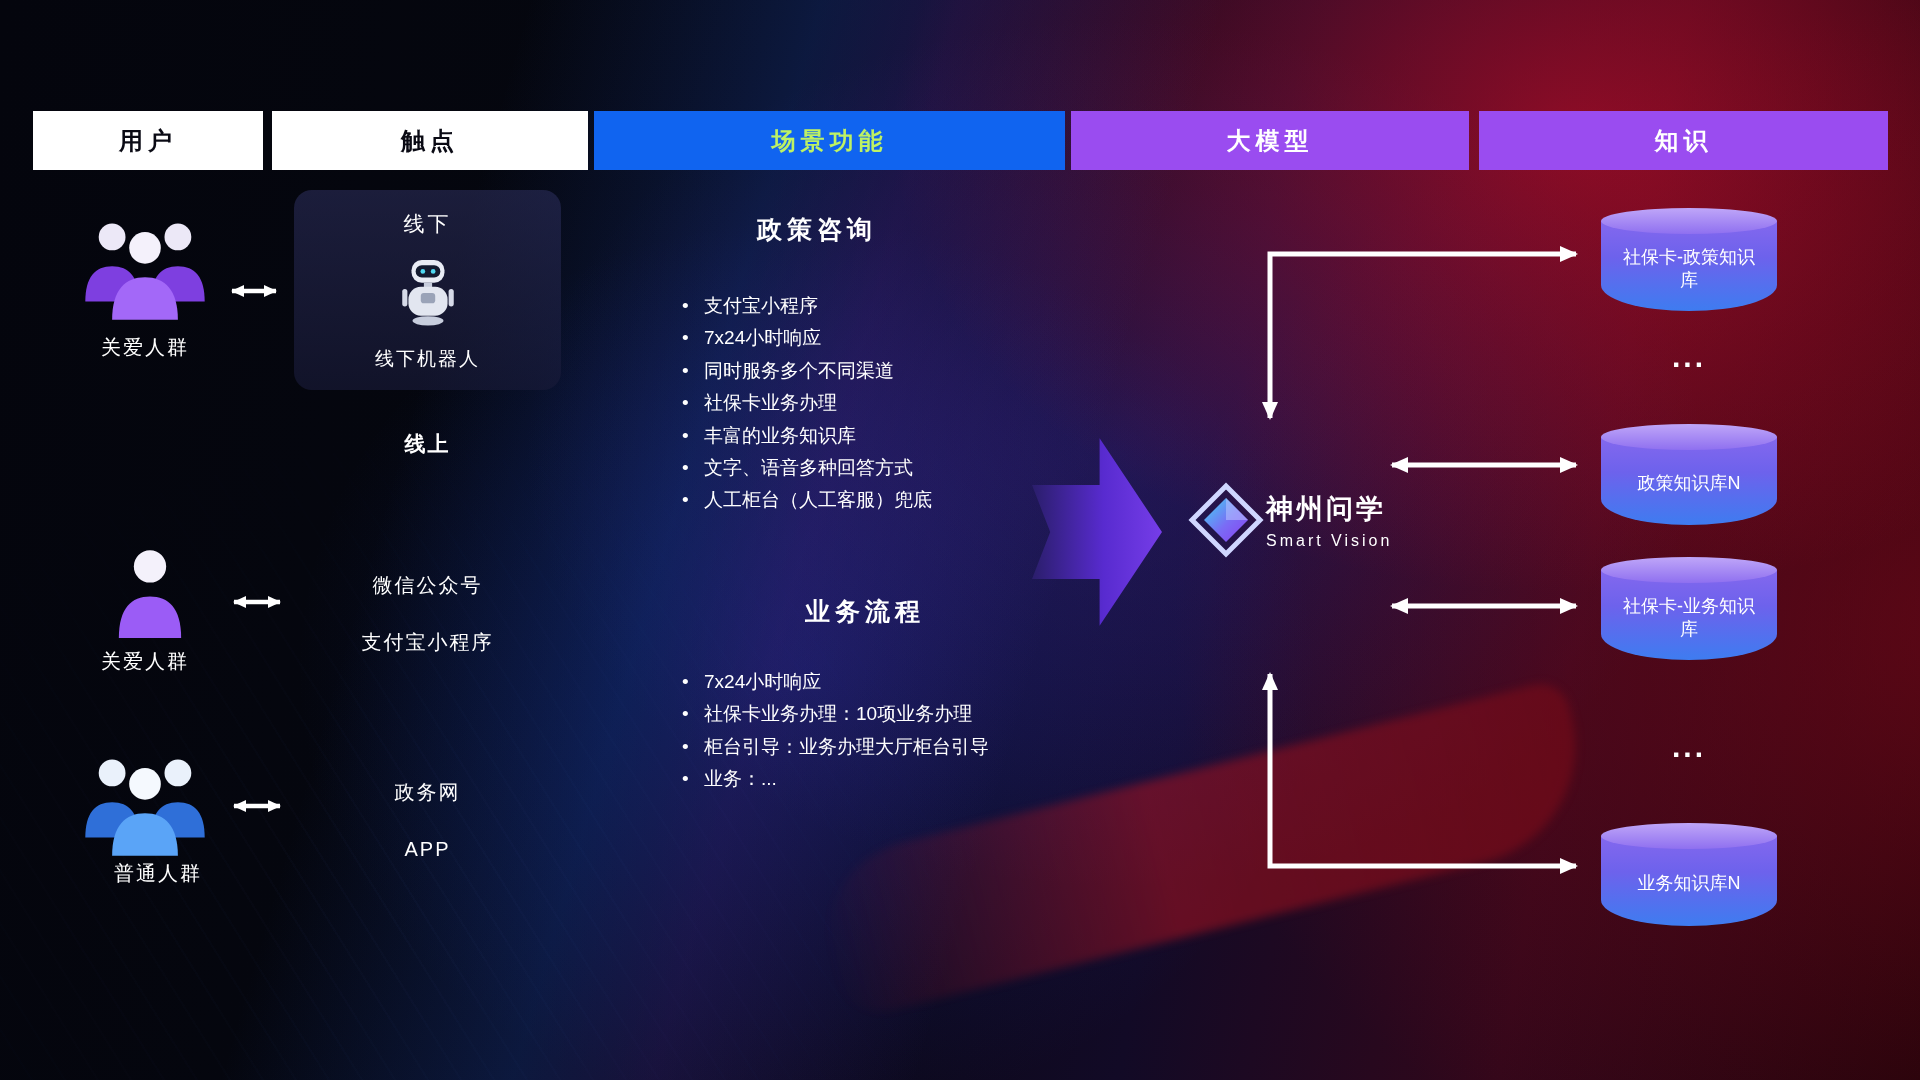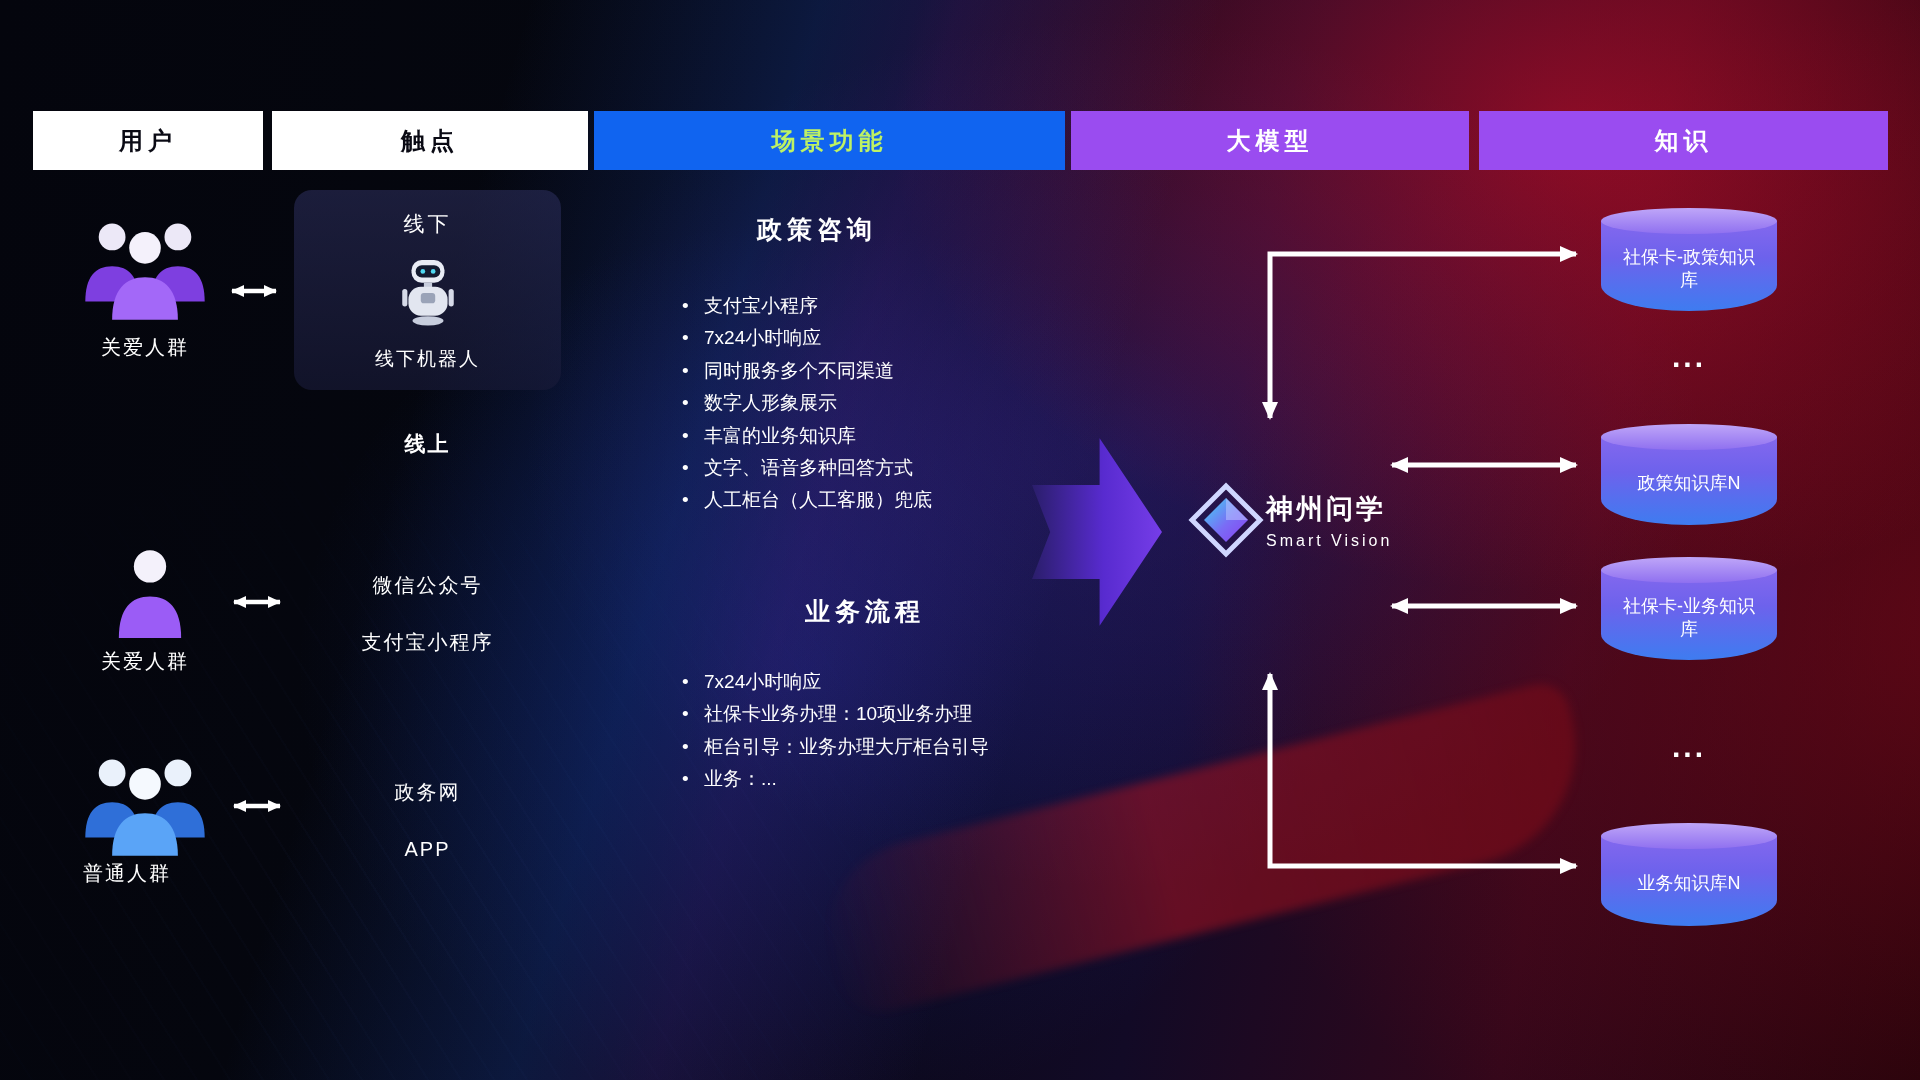--- a/index.html
+++ b/index.html
@@ -100,21 +100,21 @@
   <div class="user-label" style="left:65px;top:648px;width:160px;">关爱人群</div>
 
   <svg class="abs" style="left:78px;top:752px;" width="134" height="104" viewBox="0 0 110 85">
     <circle cx="28" cy="17" r="11" fill="#eaf1fb"></circle>
     <path d="M6,70 C6,50 14,41 28,41 C42,41 50,50 50,70 Z" fill="#2f6fd8"></path>
     <circle cx="82" cy="17" r="11" fill="#eaf1fb"></circle>
     <path d="M60,70 C60,50 68,41 82,41 C96,41 104,50 104,70 Z" fill="#2f6fd8"></path>
     <circle cx="55" cy="26" r="13" fill="#f5f9fe"></circle>
     <path d="M28,85 C28,60 39,50 55,50 C71,50 82,60 82,85 Z" fill="#5aa4f7"></path>
   </svg>
-  <div class="user-label" style="left:47px;top:860px;width:160px;font-family:Liberation Mono, monospace;">普通人群</div>
+  <div class="user-label" style="left:78px;top:860px;width:160px;font-family:Liberation Mono, monospace;">普通人群</div>
 
   <div class="offline-card">
     <div class="offline-title">线下</div>
     <svg width="54" height="68" viewBox="0 0 52 66">
       <rect x="10" y="2" width="32" height="22" rx="10" fill="#e9ecf5"></rect>
       <rect x="14" y="7" width="24" height="12" rx="6" fill="#141b30"></rect>
       <circle cx="21" cy="13" r="2.3" fill="#4fd8f0"></circle>
       <circle cx="31" cy="13" r="2.3" fill="#4fd8f0"></circle>
       <rect x="22" y="24" width="8" height="5" fill="#c7cddd"></rect>
       <rect x="7" y="28" width="38" height="28" rx="12" fill="#e2e6f0"></rect>
@@ -130,21 +130,21 @@
   <div class="tp-text" style="top:572px;">微信公众号</div>
   <div class="tp-text" style="top:629px;">支付宝小程序</div>
   <div class="tp-text" style="top:779px;">政务网</div>
   <div class="tp-text" style="top:838px;">APP</div>
 
   <div class="scene-title" style="left:757px;top:213px;">政策咨询</div>
   <ul class="scene-list" style="left:680px;top:290px;">
       <li><span>支付宝小程序</span></li>
       <li><span>7x24小时响应</span></li>
       <li><span>同时服务多个不同渠道</span></li>
-      <li><span>数字人形象展示</span></li>
+      <li><span>社保卡业务办理</span></li>
       <li><span>丰富的业务知识库</span></li>
       <li><span>文字、语音多种回答方式</span></li>
       <li><span>人工柜台（人工客服）兜底</span></li>
     </ul>
 
   <div class="scene-title" style="left:757px;top:595px;margin-left:48px;">业务流程</div>
   <ul class="scene-list" style="left:680px;top:666px;">
       <li><span>7x24小时响应</span></li>
       <li><span>社保卡业务办理：10项业务办理</span></li>
       <li><span>柜台引导：业务办理大厅柜台引导</span></li>

